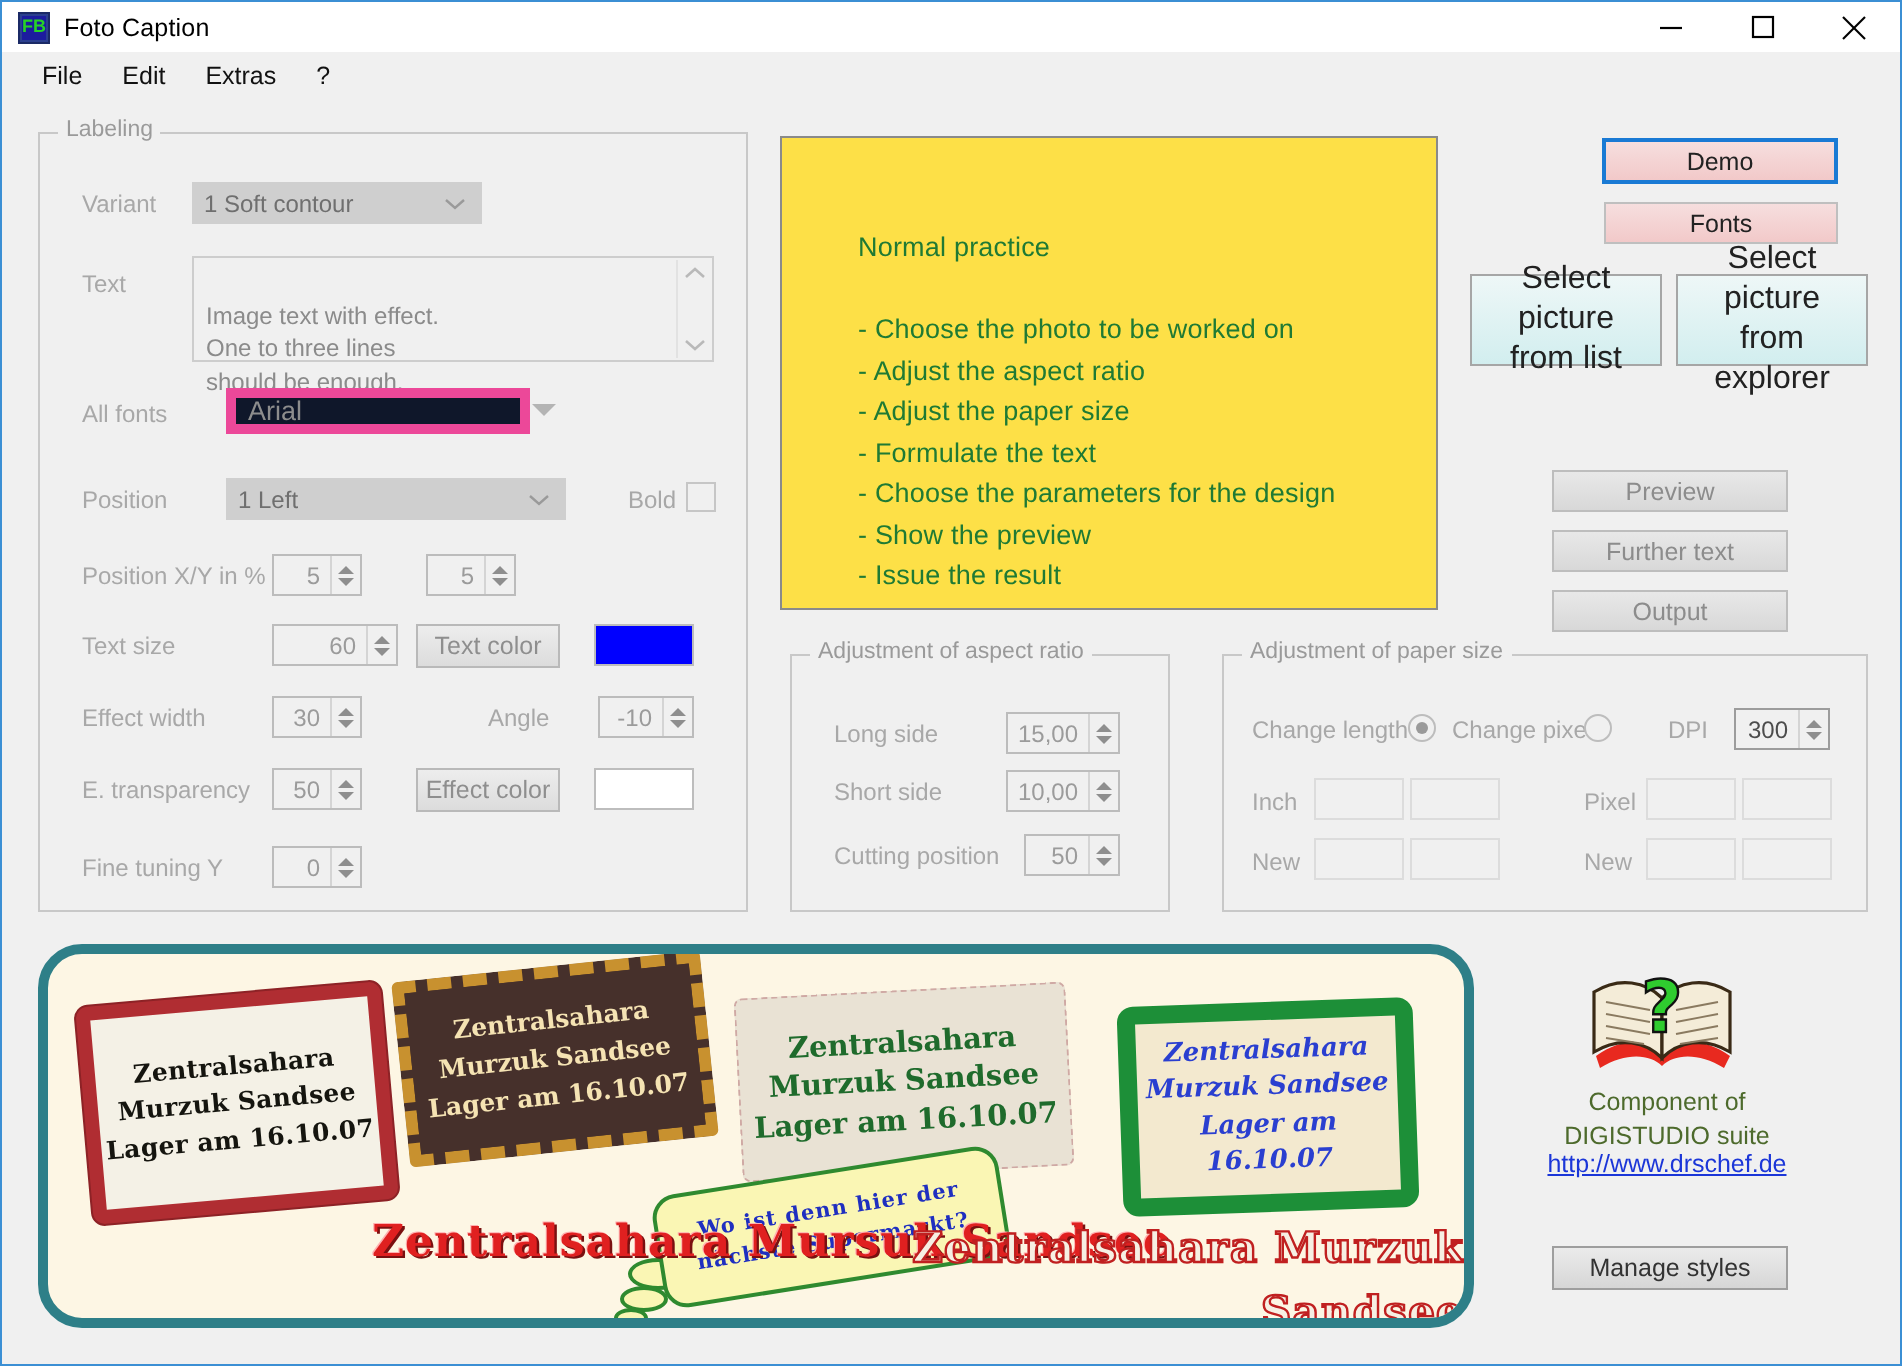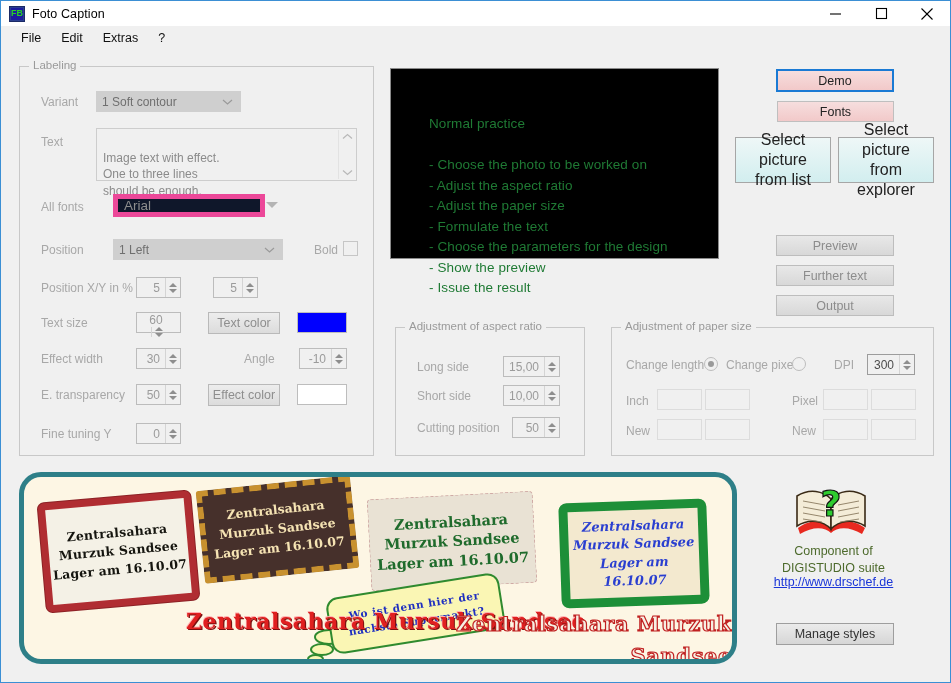--- a/index.html
+++ b/index.html
@@ -135,35 +135,35 @@
   }
   .radio.on::after{
     content:""; position:absolute; left:3px; top:3px; width:6px; height:6px;
     border-radius:50%; background:#9a9a9a;
   }
   .field-empty {
     position:absolute; background:#f0f0f0; border:1px solid #dcdcdc;
   }
   
   .preview-panel {
-    position:absolute; left:389px; top:68px; width:329px; height:191px;
-    background:#000000; border:1px solid #8a8a8a;
+    position:absolute; left:389px; top:68px; width:329px; height:237px;
+    background:#fde047; border:1px solid #8a8a8a;
   }
   .preview-text {
     position:absolute; left:38px; top:45px;
     font-size:13.5px; color:#1f7a34; line-height:1.52;
     white-space:pre-line; letter-spacing:0.1px;
   }
   
   .btn-pink {
     position:absolute;
     background:linear-gradient(#f6dede,#f2c9c9);
     border:1px solid #bfbfbf;
     display:flex; align-items:center; justify-content:center;
-    font-size:12.5px; color:#222;
+    font-size:12.5px; color:#222;margin-left:25px;
   }
   .btn-pink.focus { border:2px solid #1a7ad4; }
   .btn-cyan {
     position:absolute;
     background:linear-gradient(#eef7f7,#d2eeef);
     border:1px solid #a6a6a6;
     display:flex; align-items:center; justify-content:center; text-align:center;
     font-size:16px; color:#222; line-height:1.25;
   }
   .btn-dim {
@@ -372,21 +372,21 @@
   </div>
   <div class="spin" style="left:212px; top:277px; width:45px; height:21px;">
     <span class="val">5</span>
     <span class="arrows">
         <span class="tri-up"></span>
         <span class="tri-dn"></span>
       </span>
   </div>
 
   <span class="lbl" style="left:40px; top:316px;">Text size</span>
-  <div class="spin" style="left:135px; top:312px; width:45px; height:21px;flex-direction:column;">
+  <div class="spin" style="left:135px; top:312px; width:63px; height:21px;">
     <span class="val">60</span>
     <span class="arrows">
         <span class="tri-up"></span>
         <span class="tri-dn"></span>
       </span>
   </div>
   <div class="btn-gray" style="left:207px; top:312px; width:72px; height:22px;">
     <span>Text color</span>
   </div>
   <span class="swatch" style="left:296px; top:312px; width:50px; height:21px; background:#0000ff;"></span>

